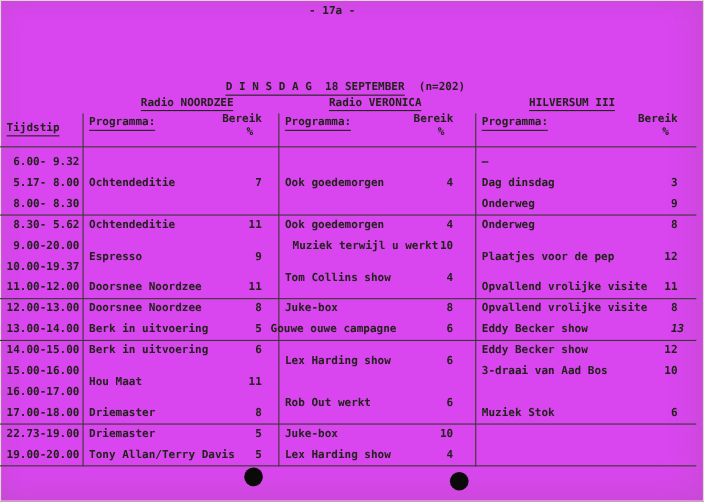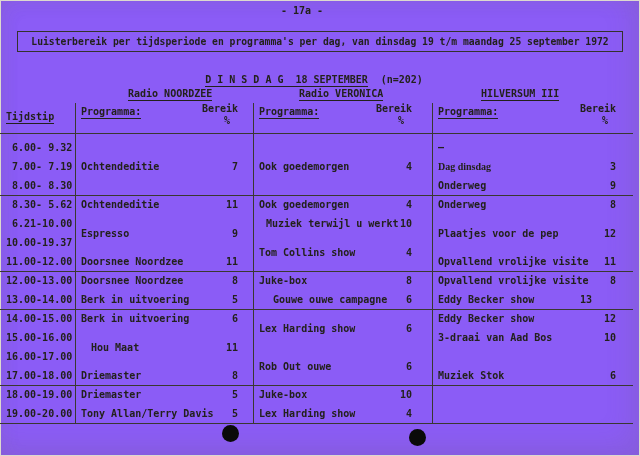--- a/index.html
+++ b/index.html
@@ -1,20 +1,20 @@
 <!DOCTYPE html>
 <html><head>
 <meta charset="utf-8">
 <style>
   *{box-sizing:border-box;}
   html,body{margin:0;padding:0;}
   body{width:640px;height:456px;background:#9a978e;}
   .sheet{
     position:relative;width:640px;height:456px;overflow:hidden;
-    background:#8b5cf6;
+    background:#d946ef;
     box-shadow:inset 0 0 0 1px #ddd9cf, inset -8px -10px 28px rgba(110,100,78,.14), inset 4px 4px 18px rgba(120,110,90,.08);
     font-family:"DejaVu Sans Mono","Liberation Mono",monospace;
     font-size:10px;font-weight:700;color:#23211c;padding-left:48px;
   }
   .txt{position:absolute;white-space:pre;line-height:11px;}
   .center{left:-18px;width:640px;text-align:center;}
   .u{border-bottom:1px solid #23211c;padding-bottom:1px;}
   .title-box{position:absolute;border:1px solid #34322c;display:flex;align-items:center;justify-content:center;white-space:pre;font-size:9.7px;}
   .hline{position:absolute;height:1px;background:#3a3830;}
   .vline{position:absolute;width:1px;background:#3a3830;}
@@ -22,23 +22,20 @@
   .cell{position:absolute;display:flex;align-items:center;white-space:pre;}
   .rcell{justify-content:flex-end;width:58px;}
 </style>
 </head>
 <body>
 
 <div class="sheet">
 
   <div class="txt center" style="top:5px;">- 17a -</div>
 
-  <div class="title-box" style="left:17px;top:31px;width:606px;height:21px;">
-    <span>Luisterbereik per tijdsperiode en programma's per dag, van dinsdag 19 t/m maandag 25 september 1972</span>
-  </div>
 
   <div class="txt center" style="top:63px;">
     <span class="u">D I N S D A G  18 SEPTEMBER</span><span style="margin-left:13px;">(n=202)</span>
   </div>
 
   <div class="txt u" style="left:128px;top:88px;">Radio NOORDZEE</div>
   <div class="txt u" style="left:299px;top:88px;">Radio VERONICA</div>
   <div class="txt u" style="left:481px;top:88px;">HILVERSUM III</div>
 
   <div class="txt u" style="left:6px;top:111px;">Tijdstip</div>
@@ -60,91 +57,91 @@
   <div class="hline" style="left:0;top:309px;width:633px;"></div>
   <div class="hline" style="left:0;top:385px;width:633px;"></div>
   <div class="hline" style="left:0;top:423px;width:633px;"></div>
 
   <div class="vline" style="left:75px;top:103px;height:321px;"></div>
   <div class="vline" style="left:253px;top:103px;height:321px;"></div>
   <div class="vline" style="left:432px;top:103px;height:321px;"></div>
 
   <div id="grid">
       <div class="cell" style="left: 6px; top: 138px; height: 19px;"> 6.00- 9.32</div>
-      <div class="cell" style="left: 6px; top: 157px; height: 19px;"> 7.00- 7.19</div>
+      <div class="cell" style="left: 6px; top: 157px; height: 19px;"> 5.17- 8.00</div>
       <div class="cell" style="left: 6px; top: 176px; height: 19px;"> 8.00- 8.30</div>
       <div class="cell" style="left: 6px; top: 195px; height: 19px;"> 8.30- 5.62</div>
-      <div class="cell" style="left: 6px; top: 214px; height: 19px;"> 6.21-10.00</div>
+      <div class="cell" style="left: 6px; top: 214px; height: 19px;"> 9.00-20.00</div>
       <div class="cell" style="left: 6px; top: 233px; height: 19px;">10.00-19.37</div>
       <div class="cell" style="left: 6px; top: 252px; height: 19px;">11.00-12.00</div>
       <div class="cell" style="left: 6px; top: 271px; height: 19px;">12.00-13.00</div>
       <div class="cell" style="left: 6px; top: 290px; height: 19px;">13.00-14.00</div>
       <div class="cell" style="left: 6px; top: 309px; height: 19px;">14.00-15.00</div>
       <div class="cell" style="left: 6px; top: 328px; height: 19px;">15.00-16.00</div>
       <div class="cell" style="left: 6px; top: 347px; height: 19px;">16.00-17.00</div>
       <div class="cell" style="left: 6px; top: 366px; height: 19px;">17.00-18.00</div>
-      <div class="cell" style="left: 6px; top: 385px; height: 19px;">18.00-19.00</div>
+      <div class="cell" style="left: 6px; top: 385px; height: 19px;">22.73-19.00</div>
       <div class="cell" style="left: 6px; top: 404px; height: 19px;">19.00-20.00</div>
       <div class="cell" style="left: 81px; top: 157px; height: 19px;">Ochtendeditie</div>
       <div class="cell rcell" style="left: 180px; top: 157px; height: 19px;">7</div>
       <div class="cell" style="left: 81px; top: 195px; height: 19px;">Ochtendeditie</div>
       <div class="cell rcell" style="left: 180px; top: 195px; height: 19px;">11</div>
       <div class="cell" style="left: 81px; top: 214px; height: 38px;">Espresso</div>
       <div class="cell rcell" style="left: 180px; top: 214px; height: 38px;">9</div>
       <div class="cell" style="left: 81px; top: 252px; height: 19px;">Doorsnee Noordzee</div>
       <div class="cell rcell" style="left: 180px; top: 252px; height: 19px;">11</div>
       <div class="cell" style="left: 81px; top: 271px; height: 19px;">Doorsnee Noordzee</div>
       <div class="cell rcell" style="left: 180px; top: 271px; height: 19px;">8</div>
       <div class="cell" style="left: 81px; top: 290px; height: 19px;">Berk in uitvoering</div>
       <div class="cell rcell" style="left: 180px; top: 290px; height: 19px;">5</div>
       <div class="cell" style="left: 81px; top: 309px; height: 19px;">Berk in uitvoering</div>
       <div class="cell rcell" style="left: 180px; top: 309px; height: 19px;">6</div>
-      <div class="cell" style="left: 81px; top: 328px; height: 38px; margin-left: 10px;">Hou Maat</div>
+      <div class="cell" style="left: 81px; top: 328px; height: 38px;">Hou Maat</div>
       <div class="cell rcell" style="left: 180px; top: 328px; height: 38px;">11</div>
       <div class="cell" style="left: 81px; top: 366px; height: 19px;">Driemaster</div>
       <div class="cell rcell" style="left: 180px; top: 366px; height: 19px;">8</div>
       <div class="cell" style="left: 81px; top: 385px; height: 19px;">Driemaster</div>
       <div class="cell rcell" style="left: 180px; top: 385px; height: 19px;">5</div>
       <div class="cell" style="left: 81px; top: 404px; height: 19px;">Tony Allan/Terry Davis</div>
       <div class="cell rcell" style="left: 180px; top: 404px; height: 19px;">5</div>
       <div class="cell" style="left: 259px; top: 157px; height: 19px;">Ook goedemorgen</div>
       <div class="cell rcell" style="left: 354px; top: 157px; height: 19px;">4</div>
       <div class="cell" style="left: 259px; top: 195px; height: 19px;">Ook goedemorgen</div>
       <div class="cell rcell" style="left: 354px; top: 195px; height: 19px;">4</div>
       <div class="cell" style="left: 266px; top: 214px; height: 19px;">Muziek terwijl u werkt</div>
       <div class="cell rcell" style="left: 354px; top: 214px; height: 19px;">10</div>
       <div class="cell" style="left: 259px; top: 233px; height: 38px;">Tom Collins show</div>
       <div class="cell rcell" style="left: 354px; top: 233px; height: 38px;">4</div>
       <div class="cell" style="left: 259px; top: 271px; height: 19px;">Juke-box</div>
       <div class="cell rcell" style="left: 354px; top: 271px; height: 19px;">8</div>
-      <div class="cell" style="left: 273px; top: 290px; height: 19px;">Gouwe ouwe campagne</div>
+      <div class="cell" style="left: 246px; top: 290px; height: 19px;">Gouwe ouwe campagne</div>
       <div class="cell rcell" style="left: 354px; top: 290px; height: 19px;">6</div>
       <div class="cell" style="left: 259px; top: 309px; height: 38px;">Lex Harding show</div>
       <div class="cell rcell" style="left: 354px; top: 309px; height: 38px;">6</div>
-      <div class="cell" style="left: 259px; top: 347px; height: 38px;">Rob Out ouwe</div>
+      <div class="cell" style="left: 259px; top: 347px; height: 38px;">Rob Out werkt</div>
       <div class="cell rcell" style="left: 354px; top: 347px; height: 38px;">6</div>
       <div class="cell" style="left: 259px; top: 385px; height: 19px;">Juke-box</div>
       <div class="cell rcell" style="left: 354px; top: 385px; height: 19px;">10</div>
       <div class="cell" style="left: 259px; top: 404px; height: 19px;">Lex Harding show</div>
       <div class="cell rcell" style="left: 354px; top: 404px; height: 19px;">4</div>
       <div class="cell" style="left: 438px; top: 138px; height: 19px;">—</div>
-      <div class="cell" style="left: 438px; top: 157px; height: 19px; font-family: Liberation Serif, serif;">Dag dinsdag</div>
+      <div class="cell" style="left: 438px; top: 157px; height: 19px;">Dag dinsdag</div>
       <div class="cell rcell" style="left: 558px; top: 157px; height: 19px;">3</div>
       <div class="cell" style="left: 438px; top: 176px; height: 19px;">Onderweg</div>
       <div class="cell rcell" style="left: 558px; top: 176px; height: 19px;">9</div>
       <div class="cell" style="left: 438px; top: 195px; height: 19px;">Onderweg</div>
       <div class="cell rcell" style="left: 558px; top: 195px; height: 19px;">8</div>
       <div class="cell" style="left: 438px; top: 214px; height: 38px;">Plaatjes voor de pep</div>
       <div class="cell rcell" style="left: 558px; top: 214px; height: 38px;">12</div>
       <div class="cell" style="left: 438px; top: 252px; height: 19px;">Opvallend vrolijke visite</div>
       <div class="cell rcell" style="left: 558px; top: 252px; height: 19px;">11</div>
       <div class="cell" style="left: 438px; top: 271px; height: 19px;">Opvallend vrolijke visite</div>
       <div class="cell rcell" style="left: 558px; top: 271px; height: 19px;">8</div>
       <div class="cell" style="left: 438px; top: 290px; height: 19px;">Eddy Becker show</div>
-      <div class="cell rcell" style="left: 534px; top: 290px; height: 19px;">13</div>
+      <div class="cell rcell" style="left: 564px; top: 290px; height: 19px; font-style: italic;">13</div>
       <div class="cell" style="left: 438px; top: 309px; height: 19px;">Eddy Becker show</div>
       <div class="cell rcell" style="left: 558px; top: 309px; height: 19px;">12</div>
       <div class="cell" style="left: 438px; top: 328px; height: 19px;">3-draai van Aad Bos</div>
       <div class="cell rcell" style="left: 558px; top: 328px; height: 19px;">10</div>
       <div class="cell" style="left: 438px; top: 366px; height: 19px;">Muziek Stok</div>
       <div class="cell rcell" style="left: 558px; top: 366px; height: 19px;">6</div>
     </div>
 
   <div class="hole" style="left:222px;top:425px;"></div>
   <div class="hole" style="left:409px;top:429px;"></div>

